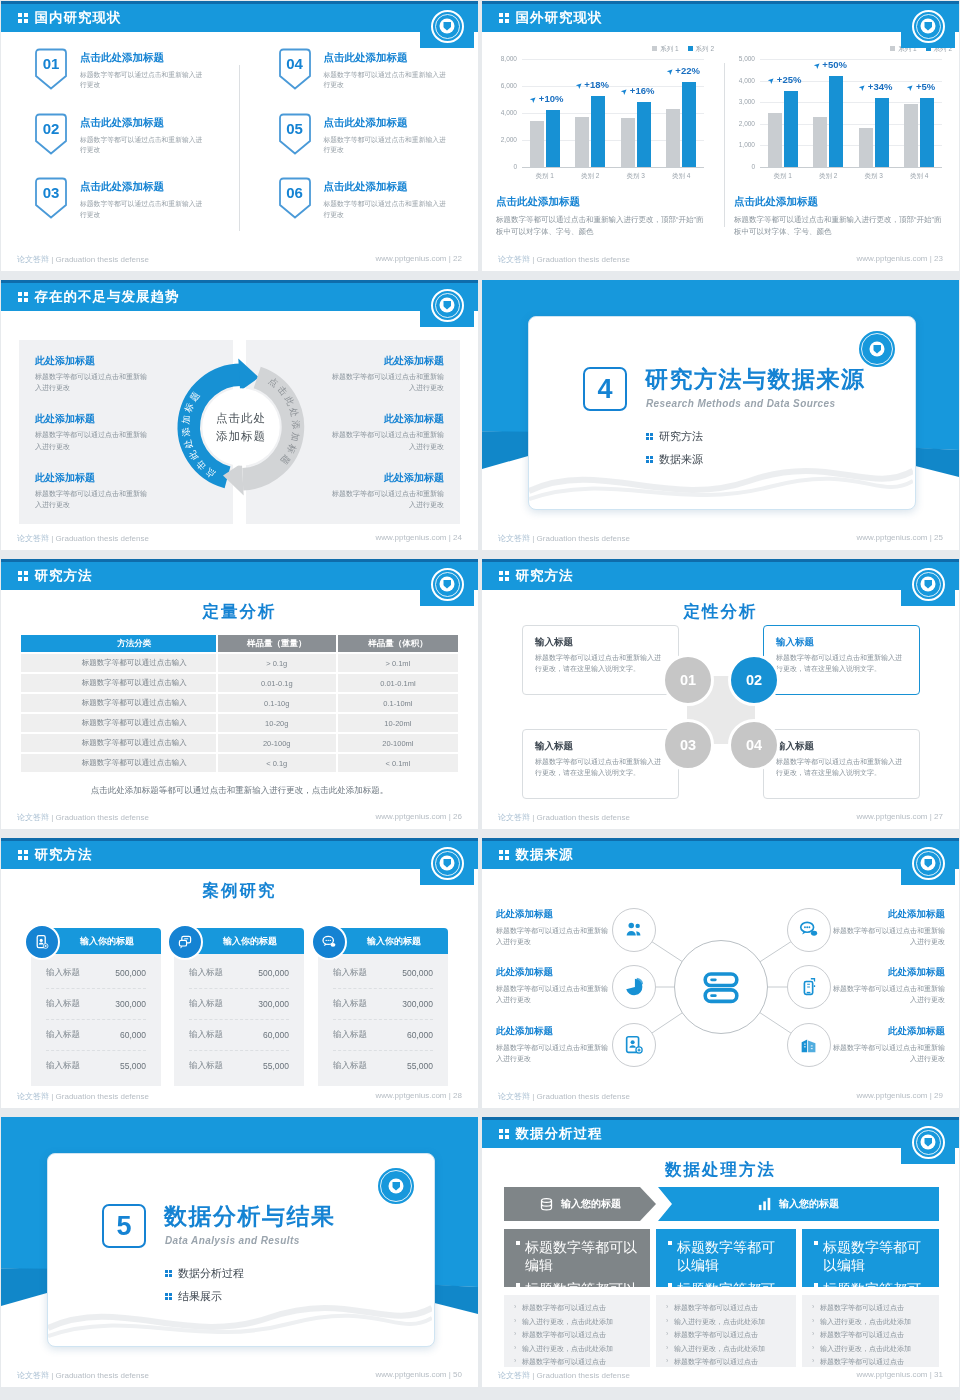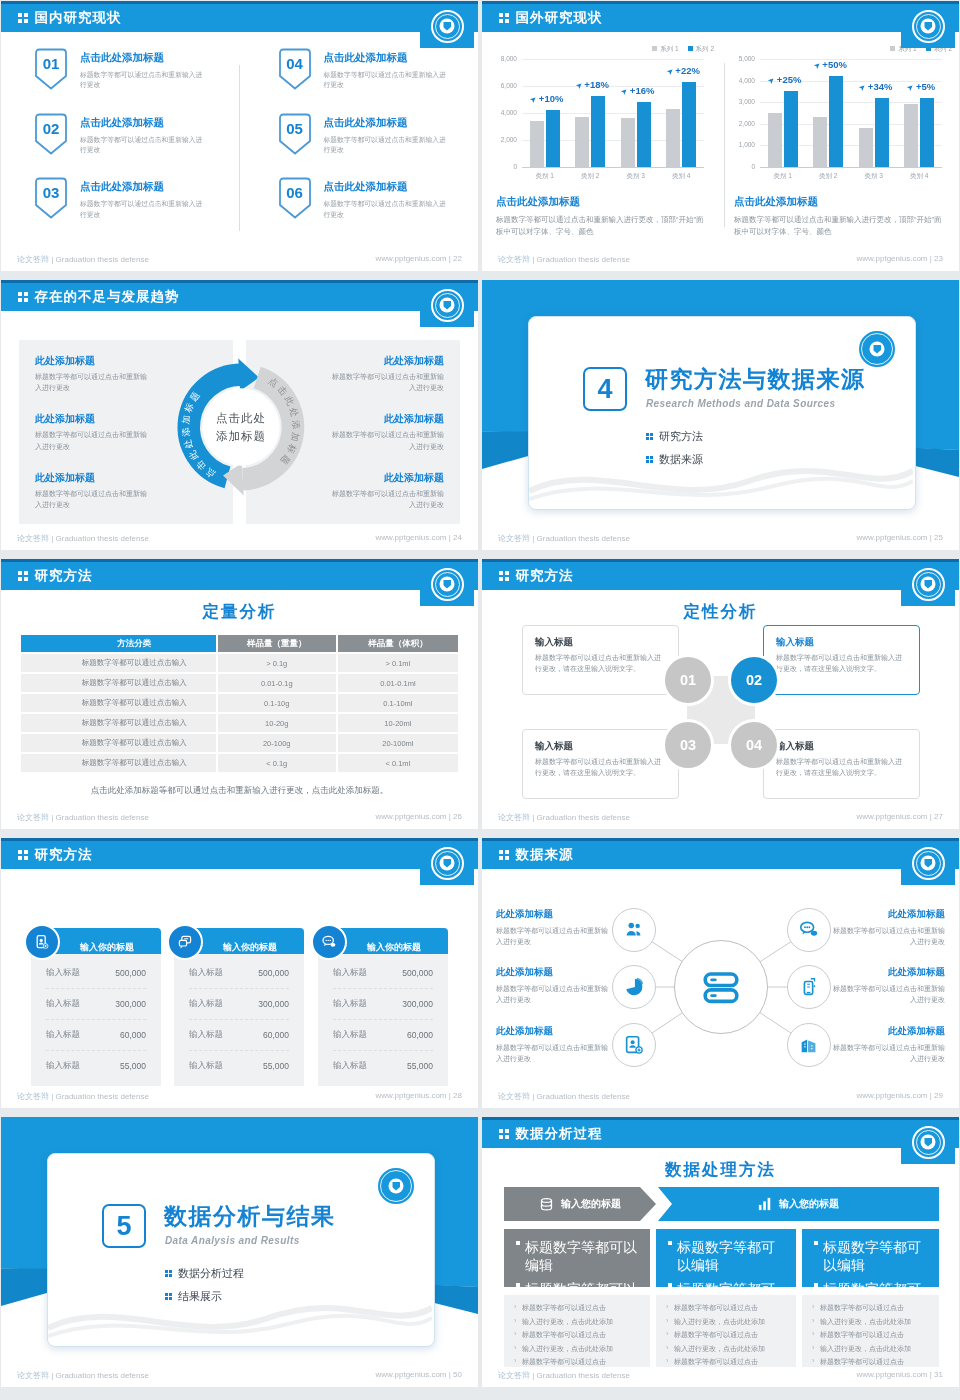--- a/index.html
+++ b/index.html
@@ -97,21 +97,21 @@
   .s27card.hl{border-color:#1791d4;}
   .s27t{font-size:9.5px;font-weight:bold;color:#3c4650;}
   .s27card.hl .s27t{color:#1583d3;}
   .s27d{font-size:7px;color:#8a949c;line-height:1.55;margin-top:4px;}
   .s27sq{position:absolute;left:205px;top:117px;width:68px;height:68px;background:#e9e9e9;border-radius:10px;}
   .s27c{position:absolute;width:46px;height:46px;border-radius:50%;background:#c6c6c6;border:3px solid #fff;
     display:flex;align-items:center;justify-content:center;color:#fff;font-weight:bold;font-size:14.5px;box-sizing:content-box;}
   .s27c.on{background:#1791d4;}
   
   .s28card{position:absolute;top:90px;width:130px;}
-  .s28h{position:relative;height:26px;background:#1798dc;border-radius:4px 4px 0 0;display:flex;align-items:flex-end;
+  .s28h{position:relative;height:26px;background:#1798dc;border-radius:4px 4px 0 0;display:flex;align-items:center;
     justify-content:center;color:#fff;font-size:9px;font-weight:bold;padding-left:22px;box-sizing:border-box;}
   .s28ic{position:absolute;left:-7px;top:-4px;width:32px;height:32px;border-radius:50%;background:#1583d3;
     border:2.5px solid #fff;display:flex;align-items:center;justify-content:center;box-sizing:content-box;}
   .s28b{background:#f0f1f3;height:132px;padding:4px 0;box-sizing:border-box;}
   .s28row{height:30px;margin:0 15px;display:flex;align-items:center;justify-content:space-between;
     font-size:8.5px;color:#7c858d;border-bottom:1px dashed #dcdfe2;}
   .s28row:last-child{border-bottom:none;}
   .s28row .v{color:#6a737b;}
   
   .s29lines{position:absolute;inset:0;}
@@ -576,20 +576,21 @@
           <i></i>
         </span>
       <span class="hdr-title">研究方法</span>
     </div>
     <div class="ltab">
       <div class="emblem">
           <i class="er"></i>
           <i class="es"></i>
         </div>
     </div>
+    <div class="secttl">案例研究</div>
 
     <div class="s28card" style="left:30px">
       <div class="s28h">
         <span class="s28ic">
           <svg width="16" height="16" viewBox="0 0 20 20">
               <rect x="4" y="2" width="10" height="15" rx="2" fill="none" stroke="#fff" stroke-width="1.6"></rect>
               <circle cx="9" cy="8" r="2" fill="#fff"></circle>
               <path d="M6 13c0-1.6 1.4-2.5 3-2.5s3 .9 3 2.5" fill="#fff"></path>
               <circle cx="14.5" cy="15" r="3" fill="#1583d3" stroke="#fff" stroke-width="1"></circle>
               <path d="M14.5 13.6v2.8M13.1 15h2.8" stroke="#fff" stroke-width="1"></path>

